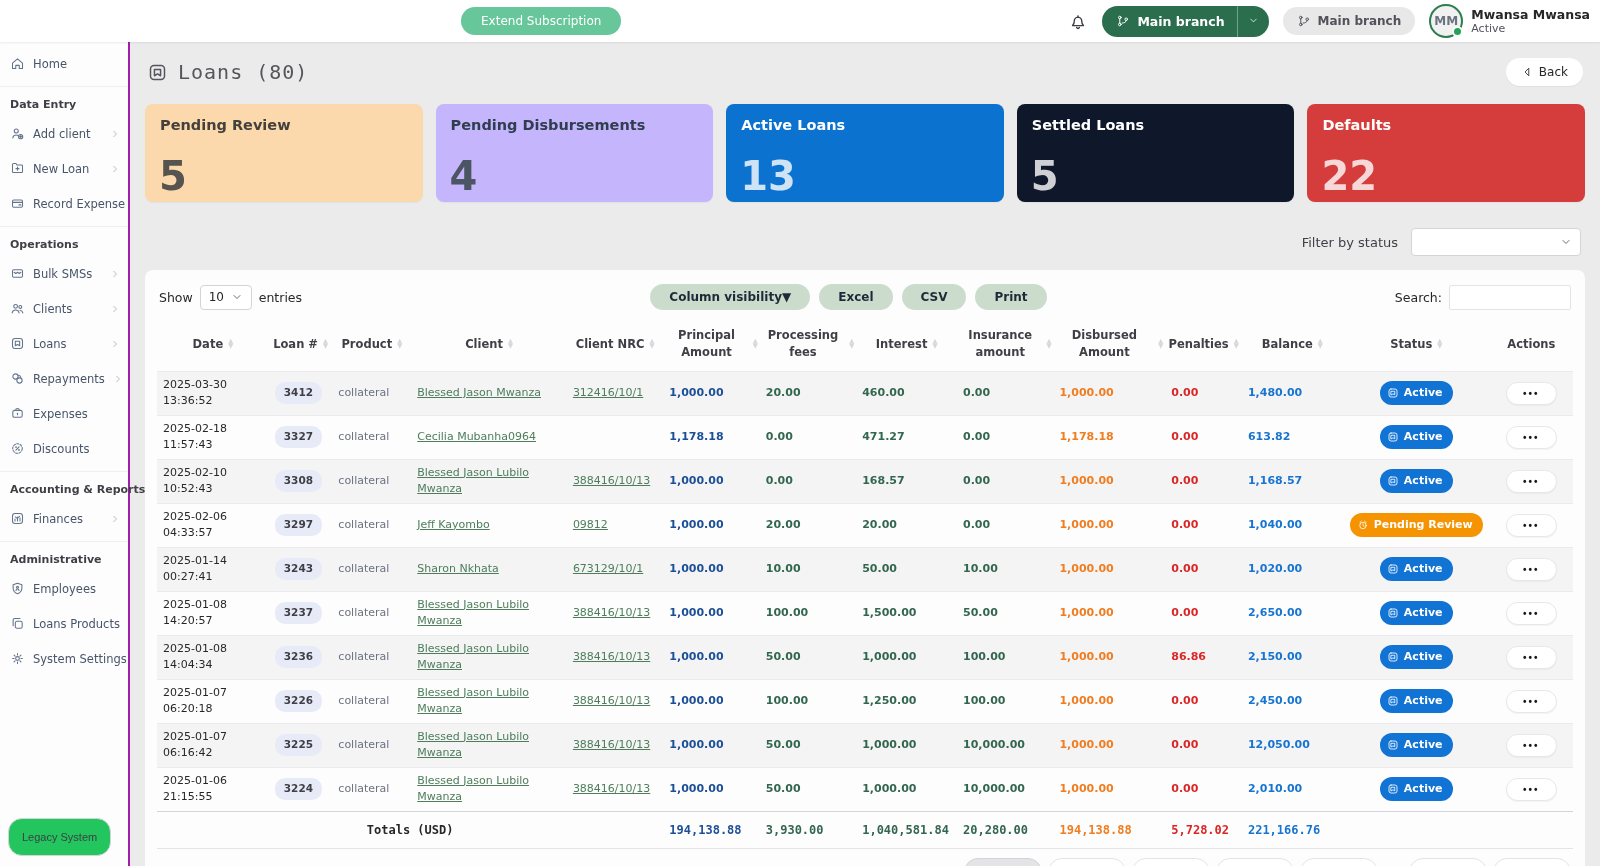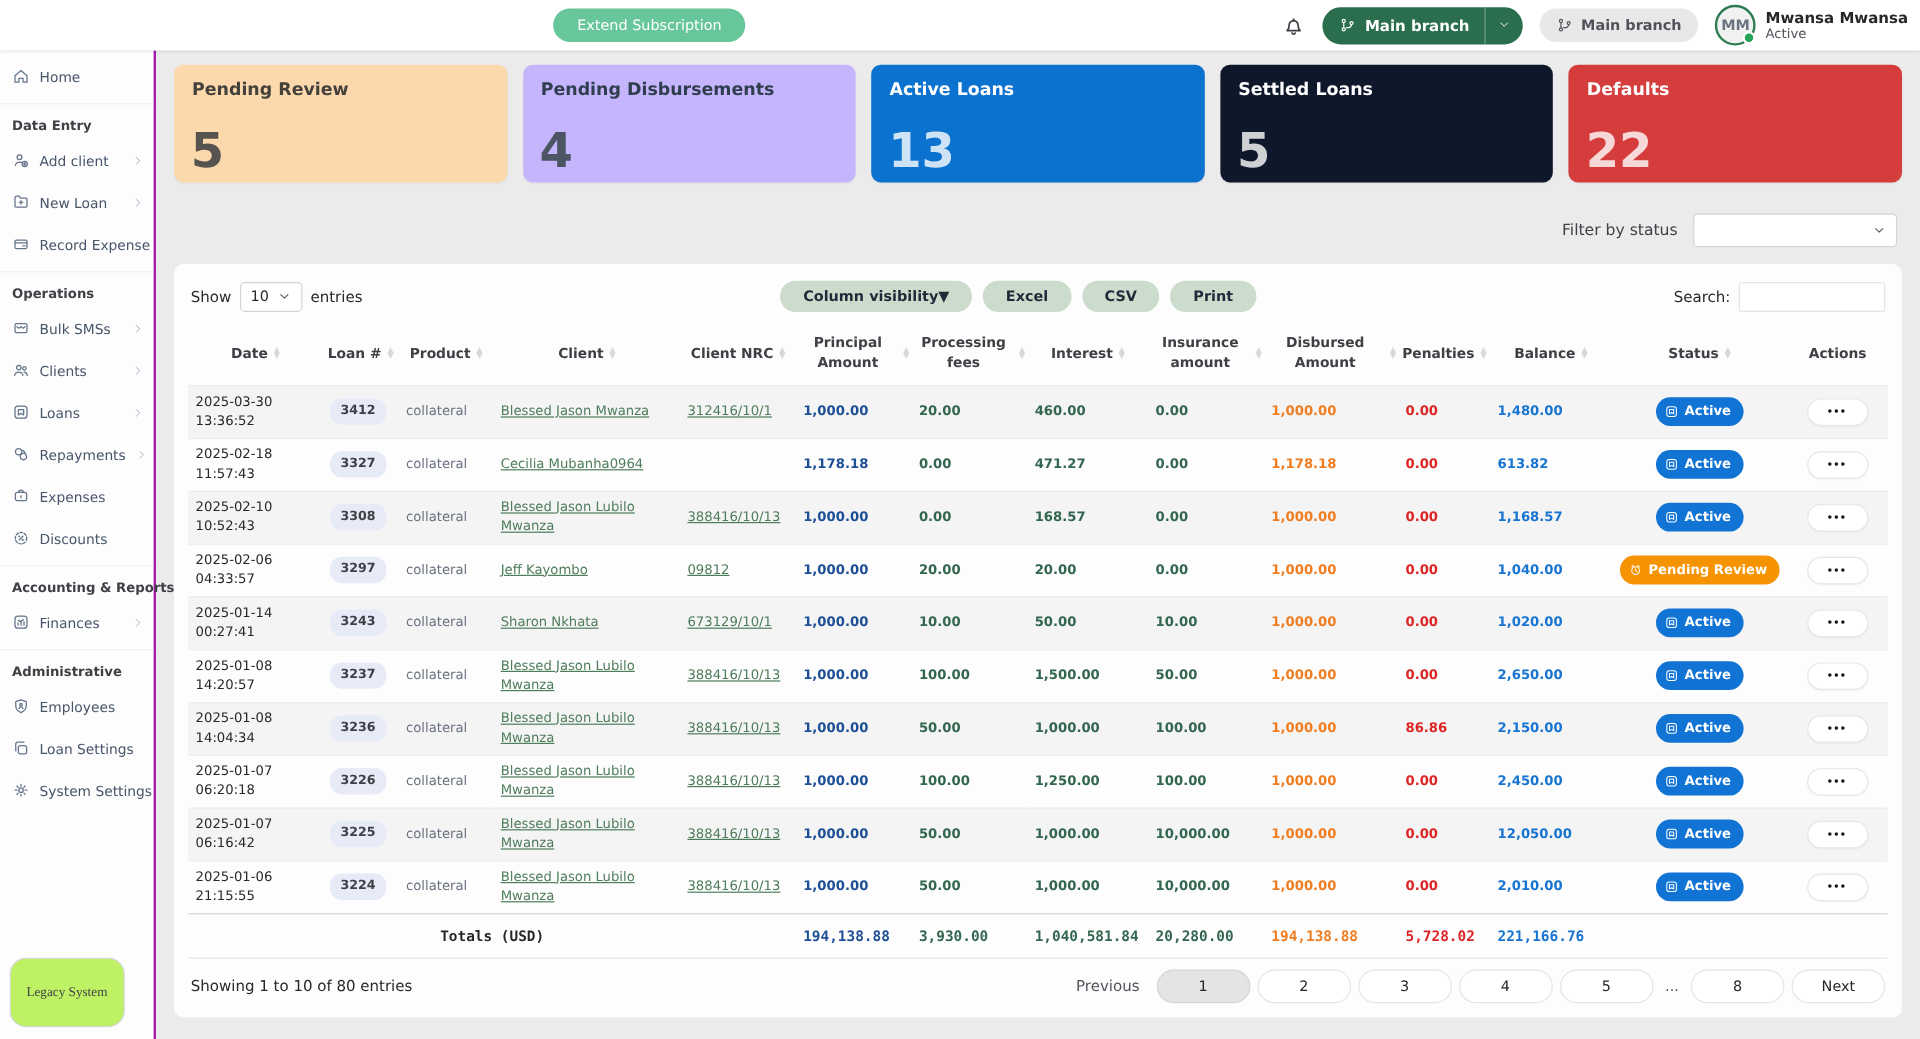--- a/index.html
+++ b/index.html
@@ -33,21 +33,21 @@
   .user-meta .nm { font-size:12.5px; color:#27272a; font-weight:600; white-space:nowrap; }
   .user-meta .st { font-size:11px; color:#52525b; }
 
   
   .sidebar { position:fixed; top:42px; left:0; bottom:0; width:130px; background:#fdfdfd; border-right:2px solid #a21caf; padding:4px 0 52px; z-index:10; }
   .side-item { display:flex; align-items:center; gap:8px; padding:10px 8px 10px 10px; color:#475569; font-size:11.5px; cursor:pointer; }
   .side-item .icon { width:15px; height:15px; color:#64748b; }
   .side-item .lbl { white-space:nowrap; }
   .side-item .chev { margin-left:auto; width:10px; height:10px; color:#94a3b8; }
   .side-section { padding:11px 10px 5px; font-size:11px; font-weight:bold; color:#3f3f46; border-top:1px solid #efeff1; margin-top:5px; white-space:nowrap; }
-  .legacy-btn { position:fixed; left:8px; bottom:10px; z-index:11; background:#bef264; border:1px solid #d4d4d8; border-radius:14px; padding:22px 13px; font-size:11px; color:#3f3f46; font-family:Liberation Serif, serif; cursor:pointer; }
+  .legacy-btn { position:fixed; left:8px; bottom:10px; z-index:11; background:#22c55e; border:1px solid #d4d4d8; border-radius:14px; padding:12px 13px; font-size:11px; color:#3f3f46; font-family:Liberation Sans, sans-serif; cursor:pointer; }
 
   
   .main { position:absolute; top:42px; left:130px; right:0; bottom:0; padding:12px 15px 0; overflow:hidden; }
   .title-row { display:flex; align-items:center; margin:4px 2px 18px; }
   .page-title { display:flex; align-items:center; gap:10px; font-family:"DejaVu Sans Mono","Liberation Mono",monospace; font-size:20px; color:#55555c; letter-spacing:1px; }
   .page-title .icon { width:21px; height:21px; color:#55555c; }
   .back-btn { margin-left:auto; background:#fff; border:none; border-radius:14px; padding:7px 15px; font-size:12px; color:#27272a; display:flex; align-items:center; gap:6px; cursor:pointer; font-family:inherit; box-shadow:0 1px 1px rgba(0,0,0,.05); }
   .back-btn .icon { width:12px; height:12px; }
 
   .cards { display:flex; gap:13px; }
@@ -314,35 +314,54 @@
       </span>
       <span class="lbl">Employees</span>
     </div>
     <div class="side-item">
       <span class="icon" style="width:15px;height:15px">
         <svg viewBox="0 0 24 24">
           <rect x="8.5" y="8.5" width="11" height="11" rx="2.5"></rect>
           <path d="M5 15.5V6.5A2.5 2.5 0 0 1 7.5 4h8.5"></path>
         </svg>
       </span>
-      <span class="lbl">Loan Settings</span>
+      <span class="lbl">Loans Products</span>
     </div>
     <div class="side-item">
       <span class="icon" style="width:15px;height:15px">
         <svg viewBox="0 0 24 24">
           <circle cx="12" cy="12" r="3"></circle>
           <path d="M12 4.2v2.3M12 17.5v2.3M4.2 12h2.3M17.5 12h2.3M6.5 6.5l1.6 1.6M15.9 15.9l1.6 1.6M17.5 6.5l-1.6 1.6M8.1 15.9l-1.6 1.6"></path>
         </svg>
       </span>
       <span class="lbl">System Settings</span>
     </div>
   </nav>
 <button class="legacy-btn">Legacy System</button>
 
 <main class="main">
+  <div class="title-row">
+    <div class="page-title">
+      <span class="icon">
+          <svg viewBox="0 0 24 24">
+            <rect x="4" y="4" width="16" height="16" rx="4"></rect>
+            <path d="M8.5 8.5h7v7.2l-3.5-2.1-3.5 2.1z"></path>
+          </svg>
+        </span>
+      <span>Loans (80)</span>
+    </div>
+    <button class="back-btn">
+      <span class="icon">
+          <svg viewBox="0 0 24 24">
+            <path d="M15 5l-7 7 7 7z"></path>
+          </svg>
+        </span>
+      <span>Back</span>
+    </button>
+  </div>
 
   <div class="cards">
       <div class="card" style="background:#fbd9ad;color:#44403c">
      <div class="card-lbl">Pending Review</div>
      <div class="card-num" style="color:#57534e">5</div>
    </div>
       <div class="card" style="background:#c4b5fd;color:#2f3e4e">
      <div class="card-lbl">Pending Disbursements</div>
      <div class="card-num" style="color:#4b5563">4</div>
    </div>

